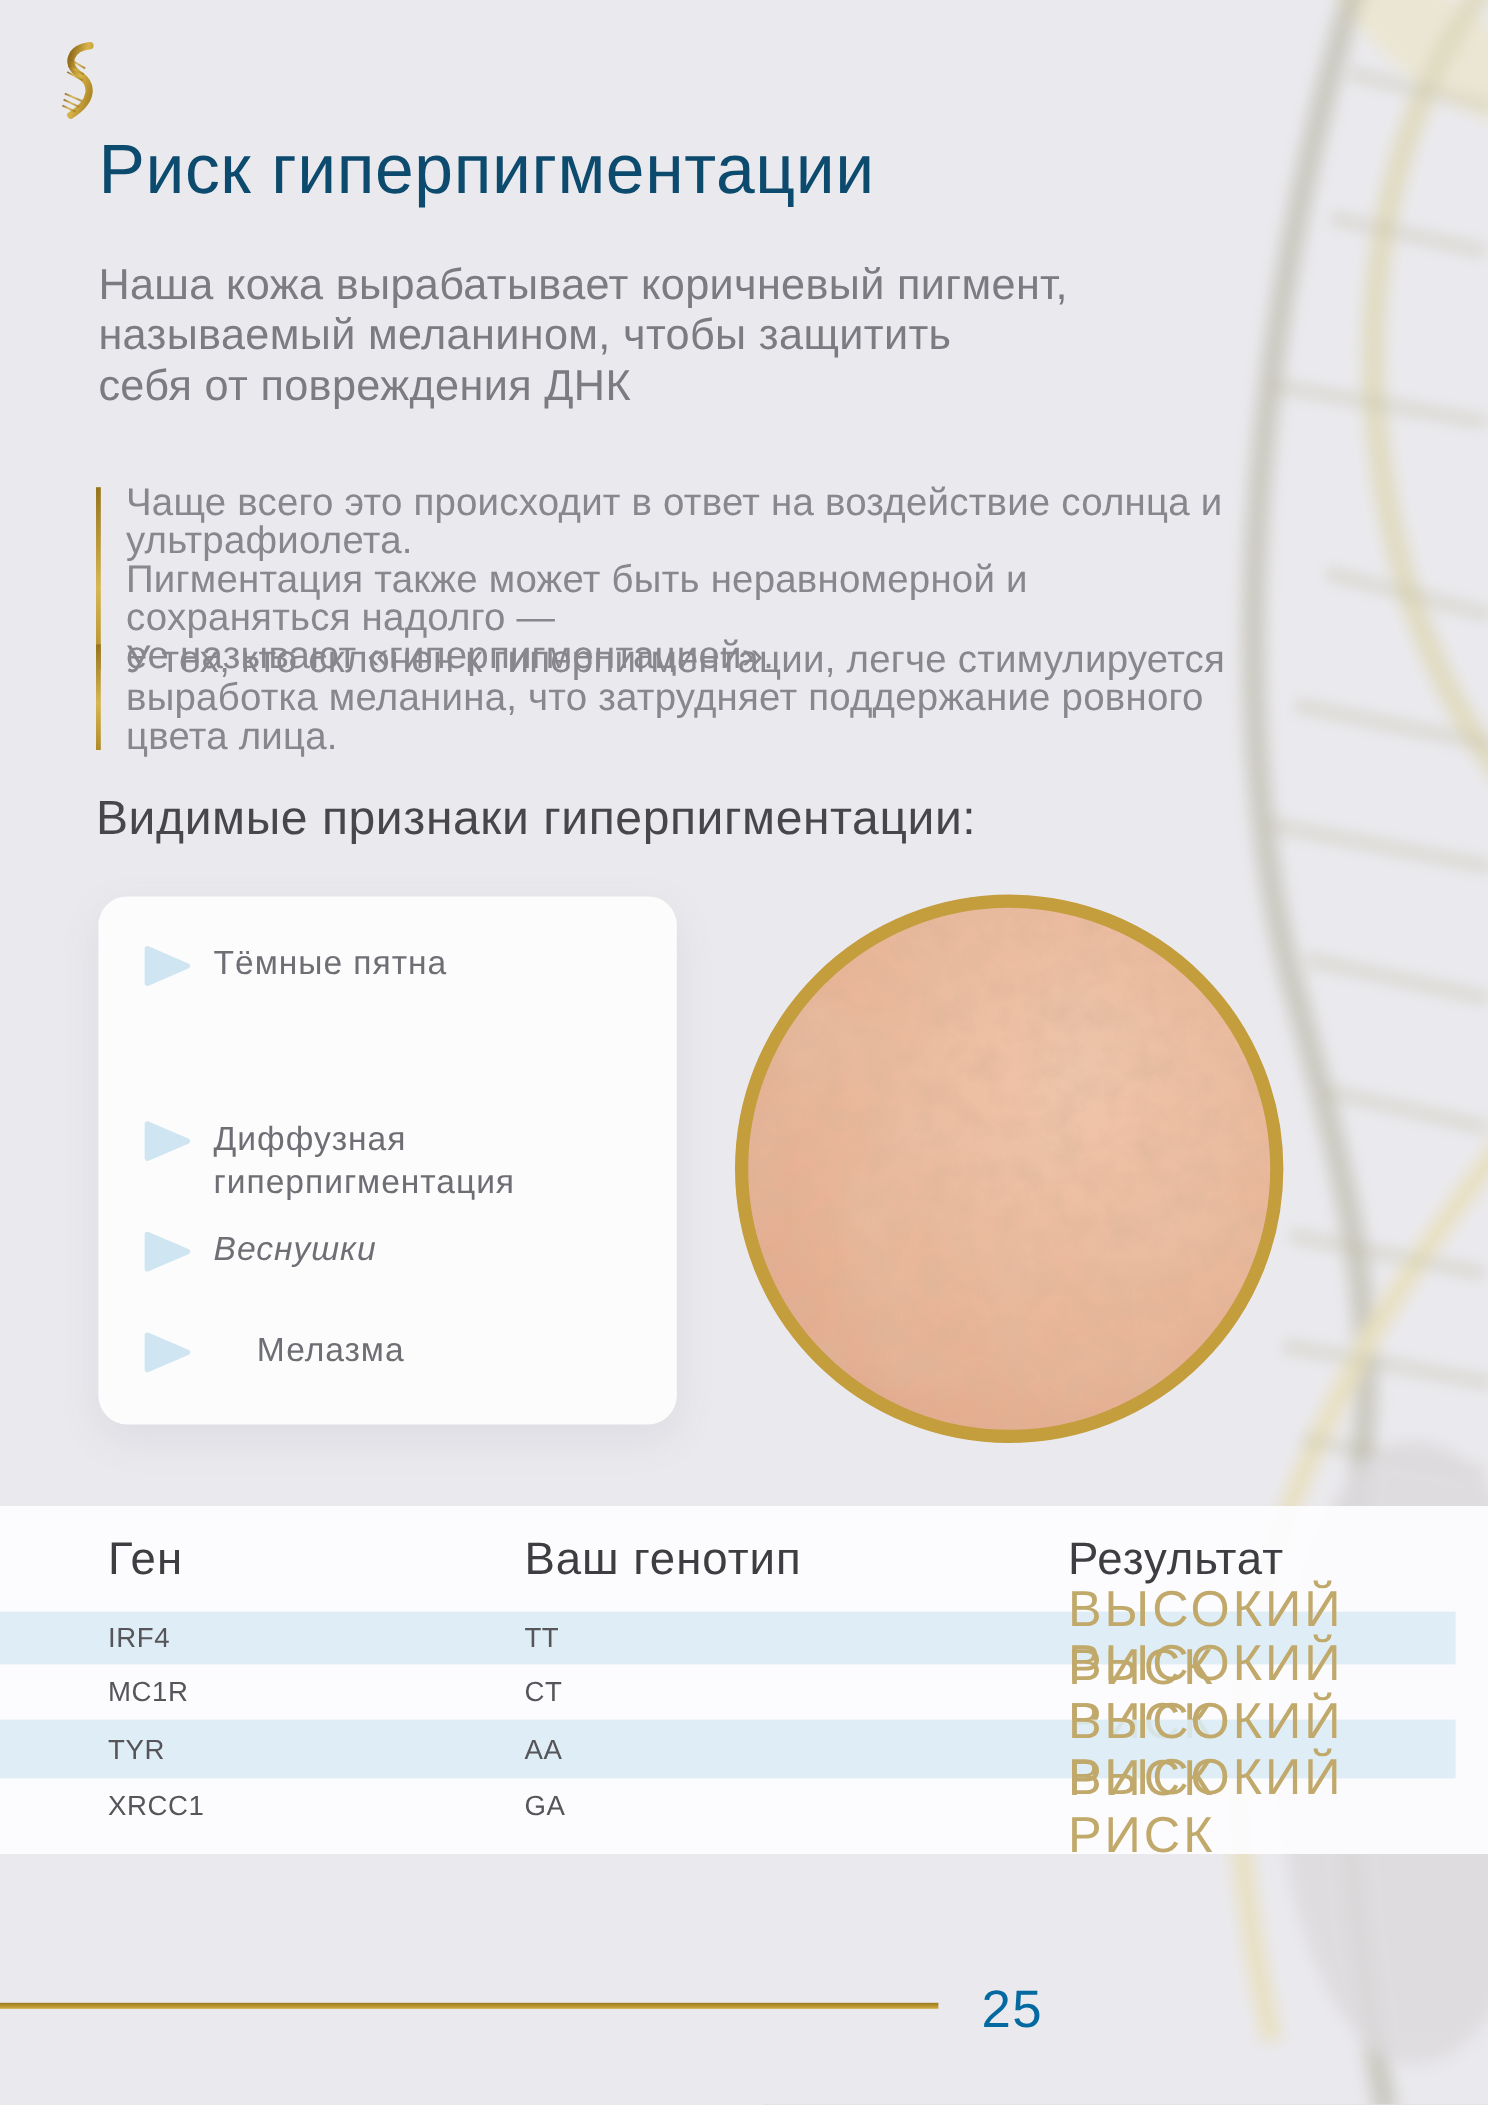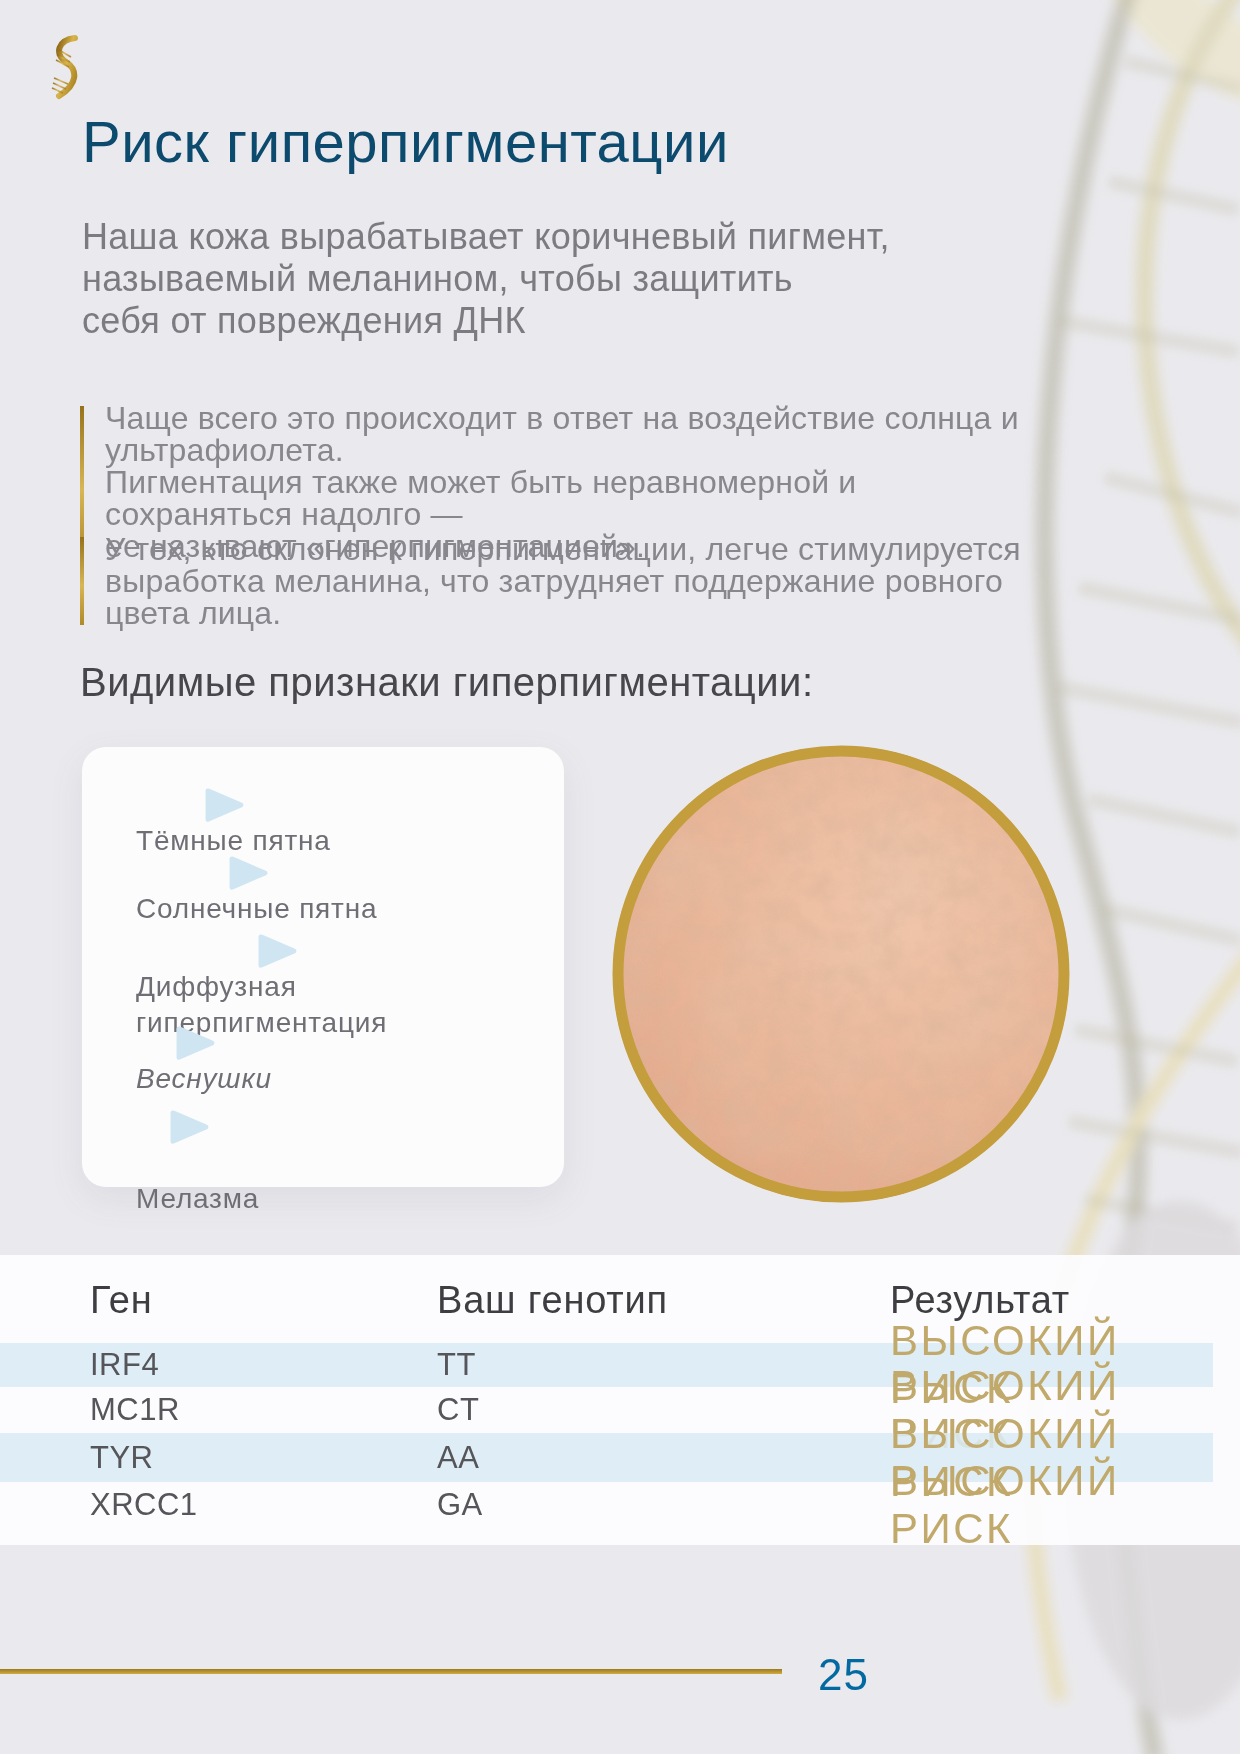--- a/index.html
+++ b/index.html
@@ -49,21 +49,21 @@
     position:absolute;left:80px;top:660px;
     font-size:40px;font-weight:300;letter-spacing:.5px;
     color:#47474b;
   }
 
   .signs-card{
     position:absolute;left:82px;top:747px;width:482px;height:440px;
     background:#fcfcfd;border-radius:24px;
     box-shadow:0 12px 34px rgba(110,110,140,.10);
   }
-  .sign-item{position:absolute;left:36px;display:flex;align-items:center;flex-direction:column;}
+  .sign-item{position:absolute;left:36px;display:flex;align-items:flex-start;}
   .sign-item .tri{flex:0 0 auto;width:42px;height:36px;margin-top:2px;}
   .sign-item .sign-label{
     margin-left:18px;max-width:300px;
     font-size:28px;font-weight:300;line-height:36px;letter-spacing:.8px;
     color:#6e6e74;
   }
   .si-1{top:38px;}  .si-2{top:106px;}  .si-3{top:184px;}
   .si-4{top:276px;font-style:italic;} .si-5{top:360px;gap:36px;}
 
   .skin-circle{
@@ -84,21 +84,21 @@
     font-size:38px;font-weight:300;letter-spacing:.8px;color:#3e3e42;
   }
   .t-rows{position:absolute;top:88px;width:100%;}
   .t-row{position:relative;width:100%;height:46px;}
   .t-row .stripe{
     position:absolute;left:0;top:0;height:100%;width:1213px;
     background:rgba(219,236,245,.88);
   }
   .t-row span{position:absolute;top:50%;transform:translateY(-50%);}
   .t-row .cell{
-    font-size:31px;font-weight:300;letter-spacing:.5px;color:#55555a;
+    font-size:23px;font-weight:300;letter-spacing:.5px;color:#55555a;
   }
   .t-row .result{
     font-size:42px;font-weight:300;letter-spacing:2.5px;color:#c1a96b;
   }
 
   
   .footer-line{
     position:absolute;left:0;top:1669px;width:782px;height:5px;
     background:linear-gradient(180deg,#9a7920,#d2ab3f);
   }
@@ -191,26 +191,20 @@
     </div>
 
     <div class="signs-heading">Видимые признаки гиперпигментации:</div>
 
     <div class="signs-card">
       <div class="sign-item si-1">
         <svg class="tri" viewBox="0 0 44 38">
           <path d="M5 4 L40 19 L5 34 Z" fill="#cfe6f2" stroke="#cfe6f2" stroke-width="5" stroke-linejoin="round"></path>
         </svg>
         <span class="sign-label">Тёмные пятна</span>
-      </div>
-      <div class="sign-item si-2">
-        <svg class="tri" viewBox="0 0 44 38">
-          <path d="M5 4 L40 19 L5 34 Z" fill="#cfe6f2" stroke="#cfe6f2" stroke-width="5" stroke-linejoin="round"></path>
-        </svg>
-        <span class="sign-label">Солнечные пятна</span>
       </div>
       <div class="sign-item si-3">
         <svg class="tri" viewBox="0 0 44 38">
           <path d="M5 4 L40 19 L5 34 Z" fill="#cfe6f2" stroke="#cfe6f2" stroke-width="5" stroke-linejoin="round"></path>
         </svg>
         <span class="sign-label">Диффузная гиперпигментация</span>
       </div>
       <div class="sign-item si-4">
         <svg class="tri" viewBox="0 0 44 38">
           <path d="M5 4 L40 19 L5 34 Z" fill="#cfe6f2" stroke="#cfe6f2" stroke-width="5" stroke-linejoin="round"></path>

